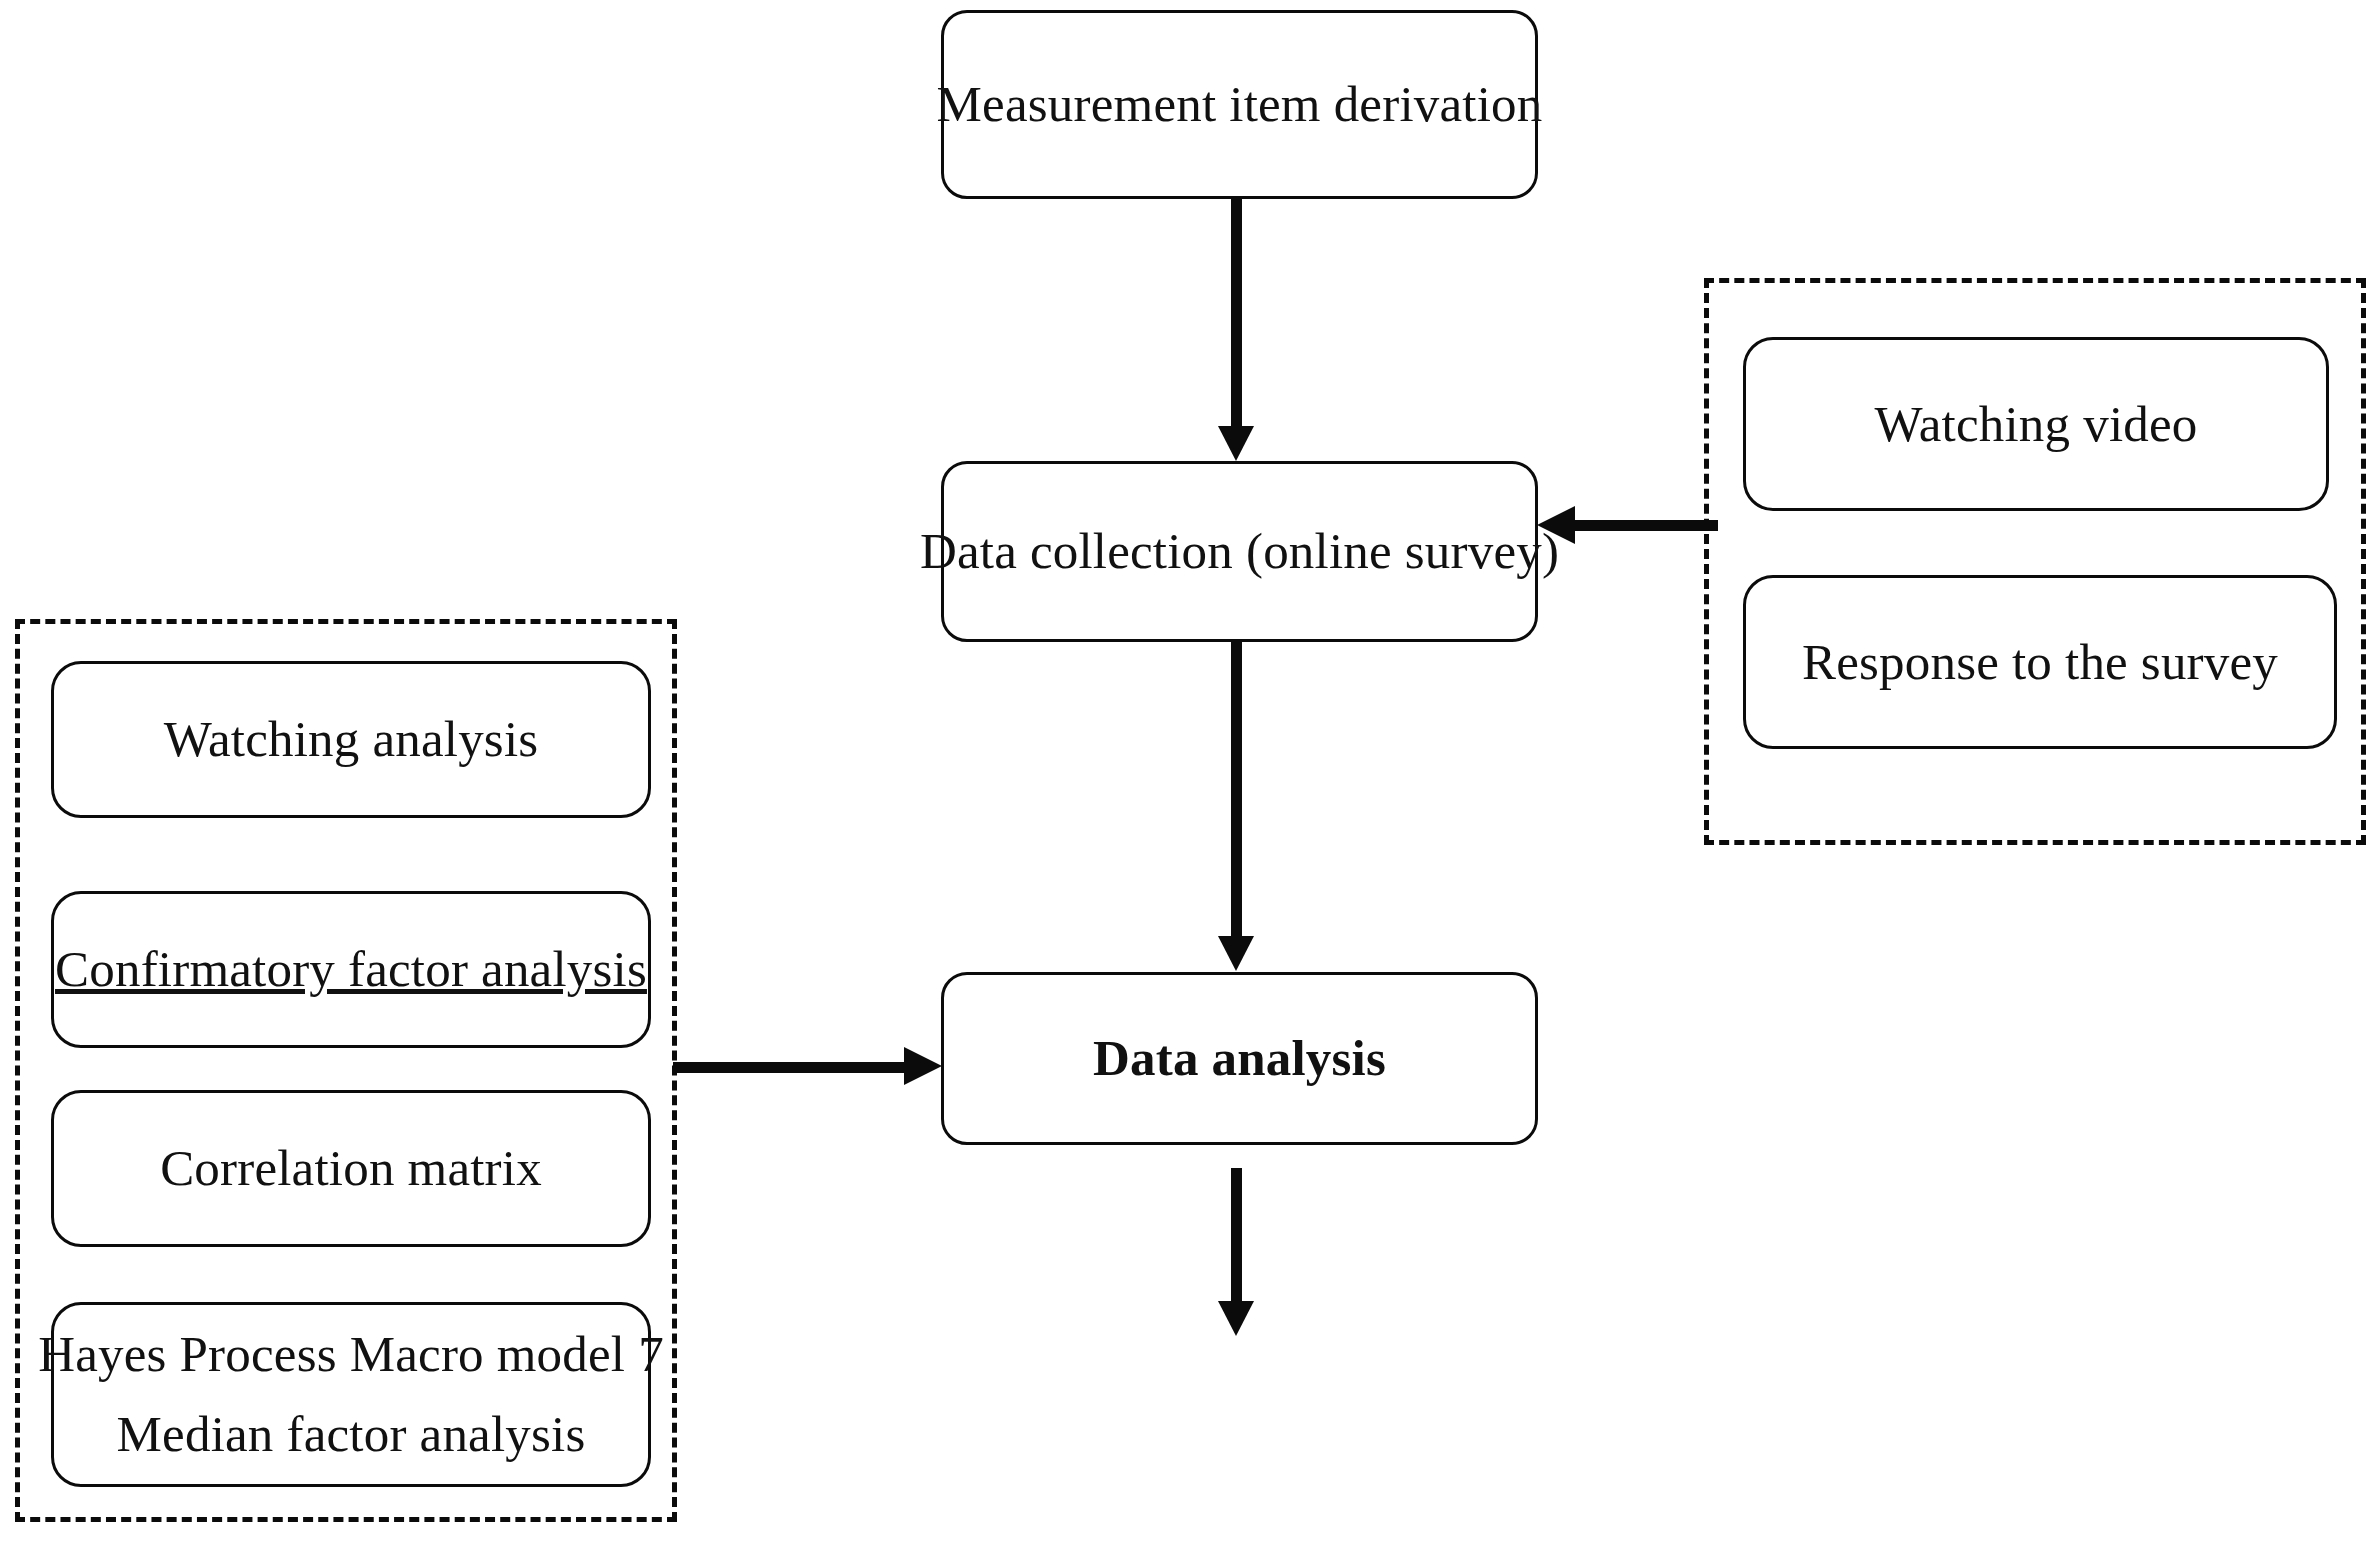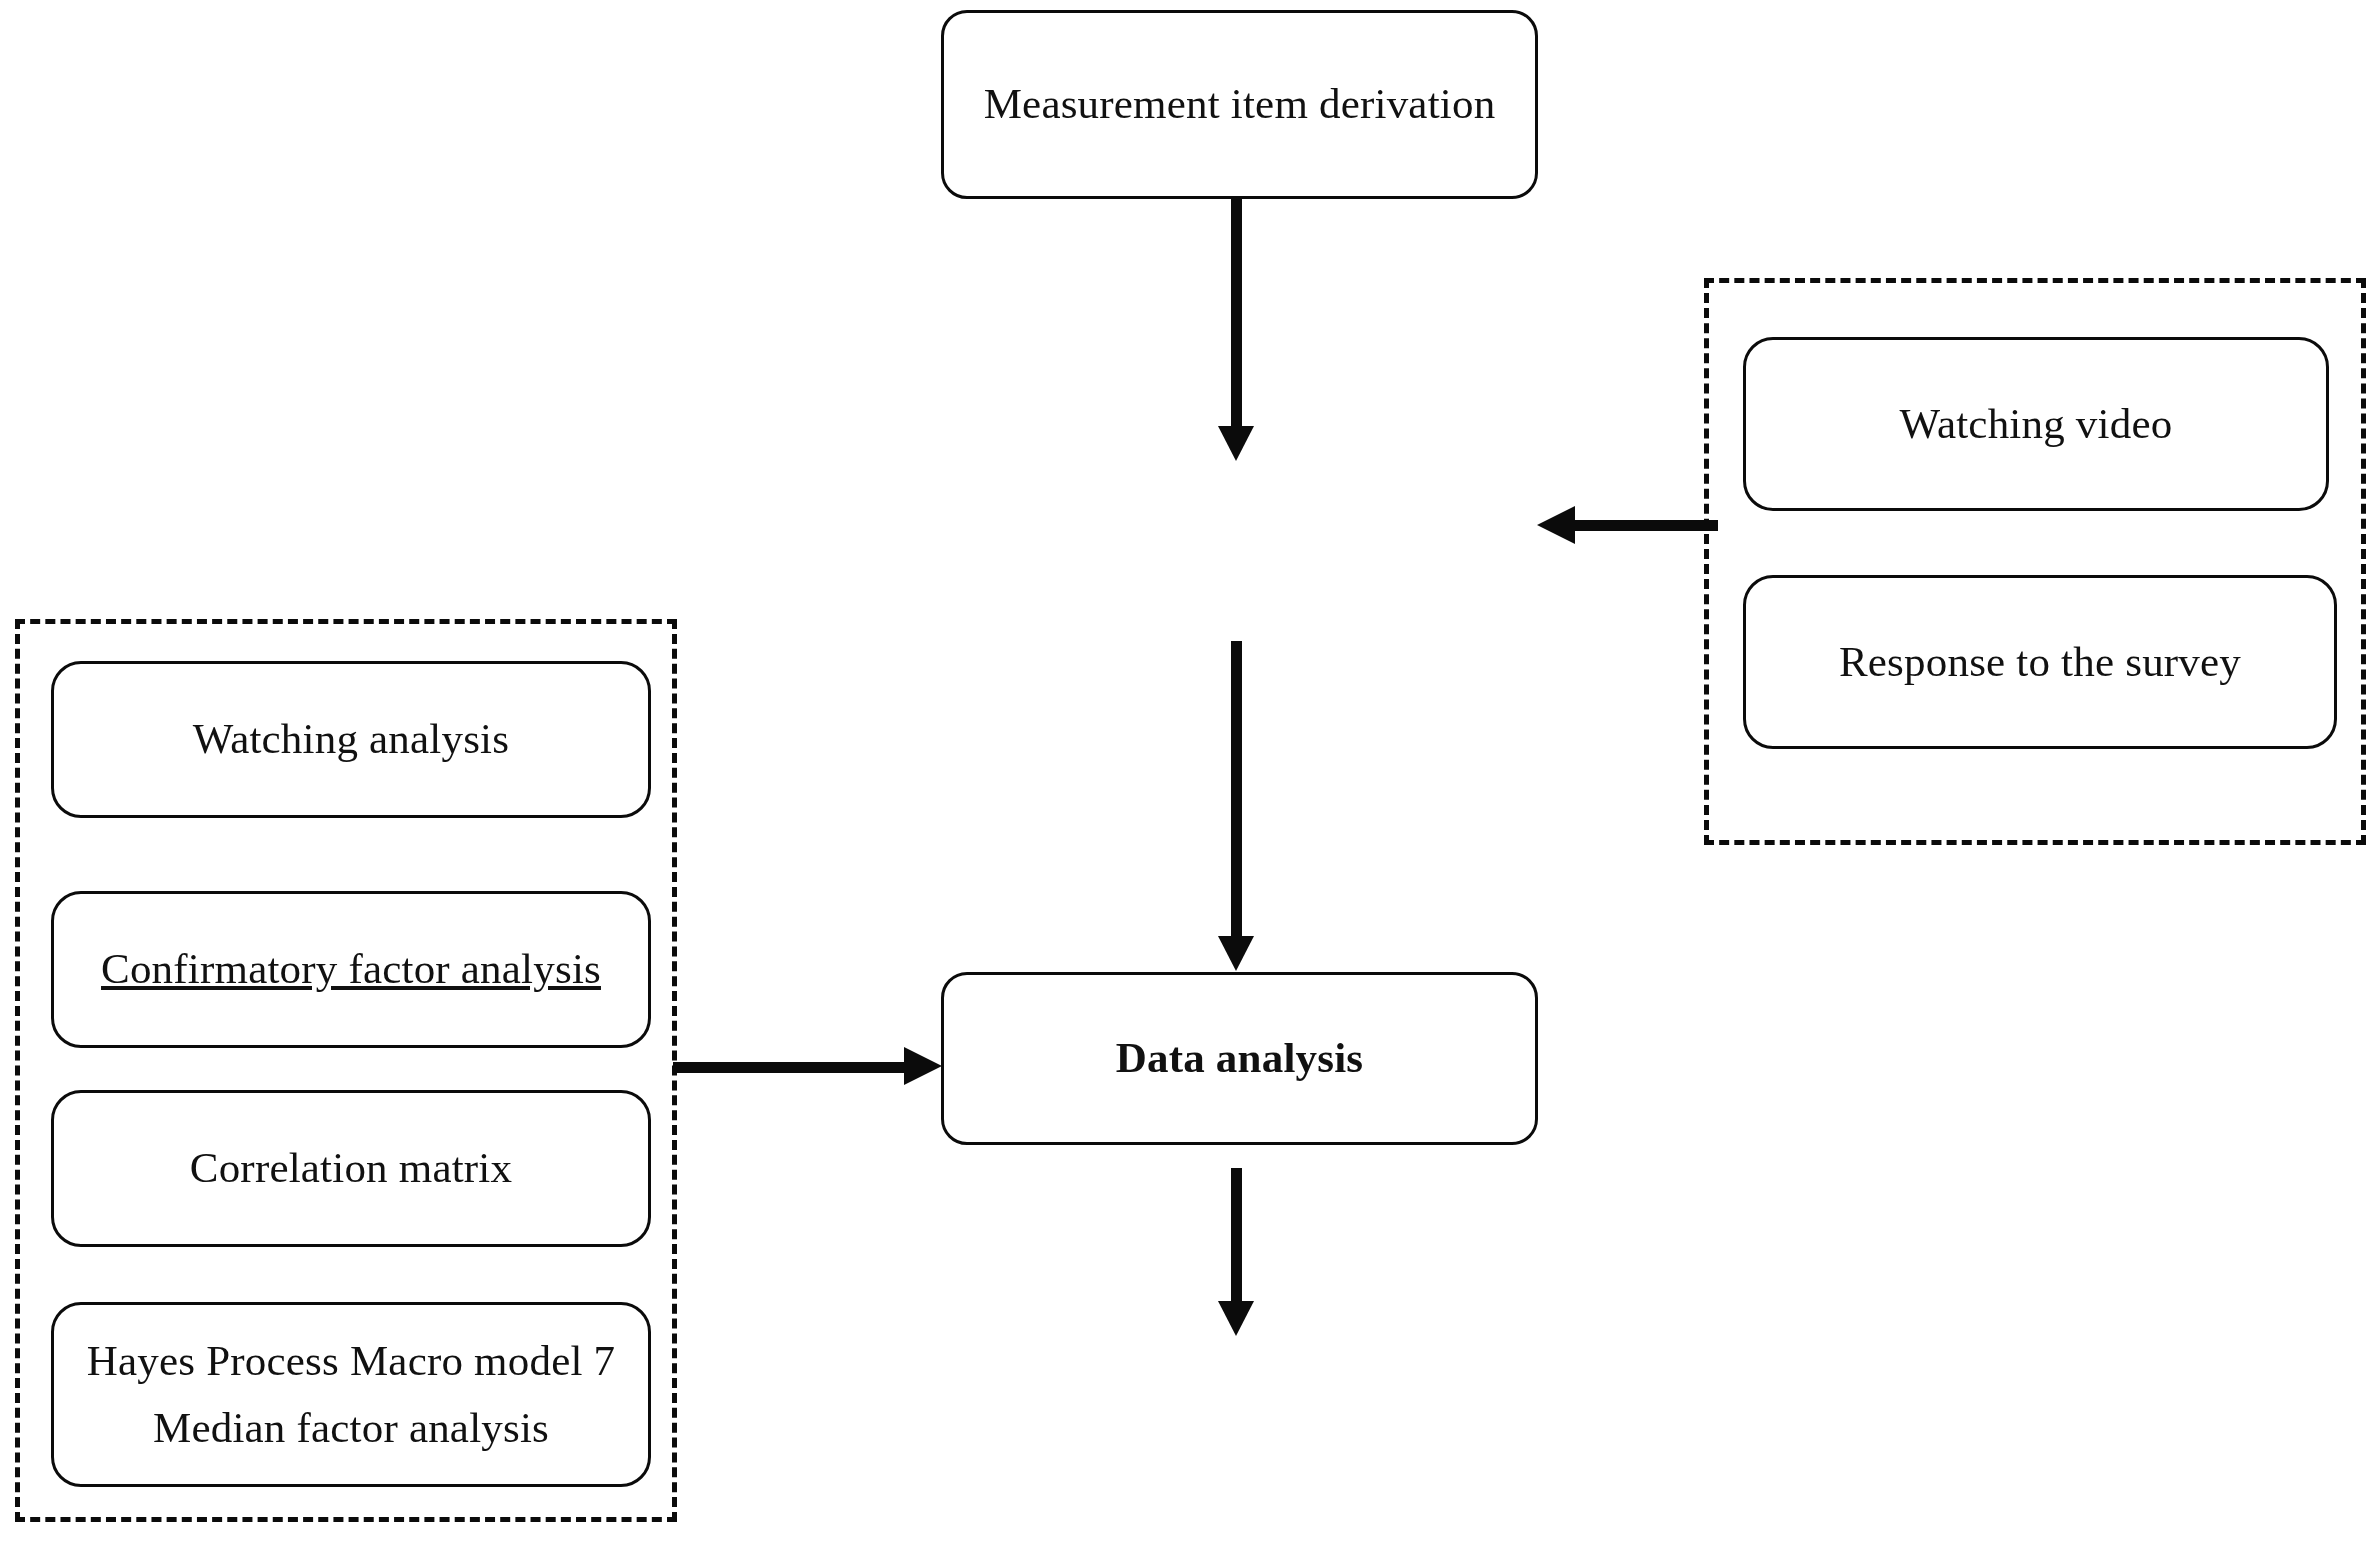--- a/index.html
+++ b/index.html
@@ -26,21 +26,21 @@
     display: flex;
     align-items: center;
     justify-content: center;
     text-align: center;
     color: #111111;
     line-height: 1.18;
   }
   .node .label {
     display: block;
     white-space: nowrap;
-    font-size: 43px;
+    font-size: 51px;
     letter-spacing: 0.2px;
   }
 
   
   .node.sub {
     border-width: 3px;
     border-radius: 30px;
   }
 
   
@@ -90,20 +90,23 @@
 </style>
 </head>
 <body>
 
 <div id="canvas">
 
   <div class="node" style="left:941px; top:9.8px; width:597px; height:189px;">
     <span class="label">Measurement item derivation</span>
   </div>
 
+  <div class="node" style="left:941px; top:461px; width:597px; height:181px;">
+    <span class="label">Data collection (online survey)</span>
+  </div>
 
   <div class="node" style="left:941px; top:972px; width:597px; height:173px;font-weight:bold;">
     <span class="label">Data analysis</span>
   </div>
 
 
   <div class="group" style="left:15px; top:619px; width:662px; height:903px;"></div>
 
   <div class="node sub" style="left:51px; top:661px; width:600px; height:157px;">
     <span class="label">Watching analysis</span>

